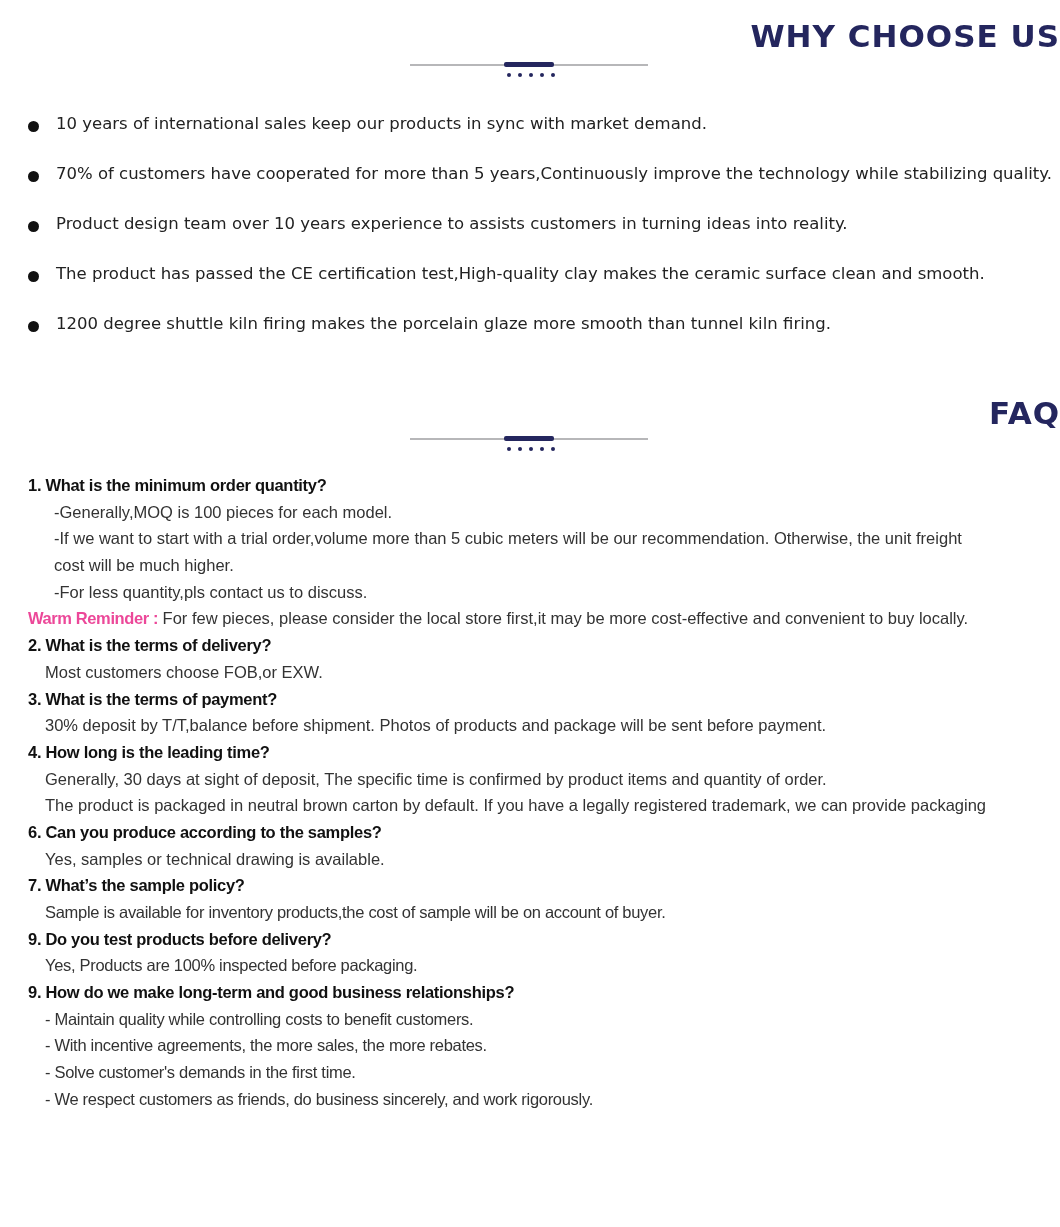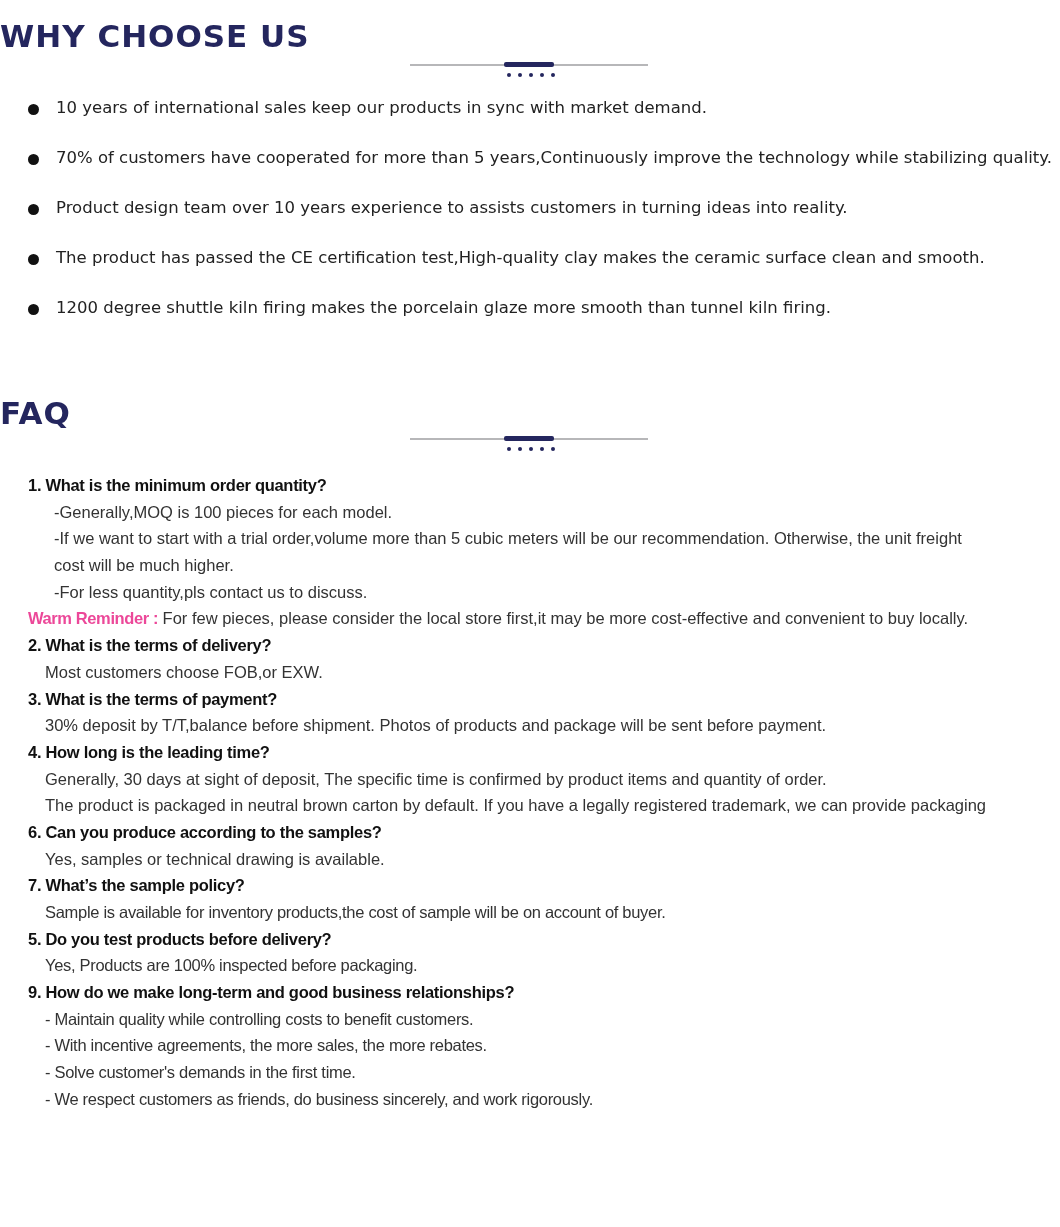--- a/index.html
+++ b/index.html
@@ -1,30 +1,30 @@
 <!DOCTYPE html>
 <html><head>
 <meta charset="utf-8">
 <style>
   html, body { margin: 0; padding: 0; background: #ffffff; }
   body { width: 1060px; height: 1227px; position: relative; overflow: hidden; color: #222; }
   .title {
-    position: absolute; left: 0; width: 1060px; text-align: left;
+    position: absolute; left: 0; width: 1060px; text-align: right;
     font-family: "DejaVu Sans", sans-serif; font-weight: bold; color: #24265e;
     letter-spacing: 1px;
   }
   .t1 { top: 18px; font-size: 31px; }
   .t2 { top: 395px; font-size: 31px; }
   .divider { position: absolute; left: 410px; width: 238px; height: 2px; background: #b7b7b9; }
   .divider .bar { position: absolute; left: 94px; top: -2px; width: 50px; height: 5px; background: #24265e; border-radius: 2px; }
   .dots { position: absolute; left: 507px; width: 48px; height: 4px; display: flex; justify-content: space-between; }
   .dots span { width: 4px; height: 4px; border-radius: 50%; background: #24265e; display: block; }
   .bullets { position: absolute; left: 28px; top: 98px; width: 1030px; margin: 0; padding: 0; list-style: none;
     font-family: "DejaVu Sans", sans-serif; font-size: 16.5px; color: #222; }
-  .bullets li { height: 50px; display: flex; align-items: flex-start; white-space: nowrap; }
+  .bullets li { height: 50px; display: flex; align-items: center; white-space: nowrap; }
   .bullets .dot { width: 11px; height: 11px; border-radius: 50%; background: #111; margin-top: 6px; margin-right: 17px; flex: none; }
   .faq { position: absolute; left: 28px; top: 472px; width: 1020px;
     font-family: "Liberation Sans", sans-serif; font-size: 16.5px; color: #333; }
   .q { font-weight: bold; color: #111; height: 26.7px; line-height: 26.7px; white-space: nowrap; letter-spacing: -0.3px; }
   .a { height: 26.7px; line-height: 26.7px; white-space: nowrap; padding-left: 17px; }
   .a.deep { padding-left: 26px; }
   .remind { height: 26.7px; line-height: 26.7px; white-space: nowrap; }
   .remind .lbl { color: #ec4899; font-weight: bold; letter-spacing: -0.4px; }
   .a.cond { font-size: 16.5px; letter-spacing: -0.3px; }
 </style>
@@ -96,21 +96,21 @@
   <div class="a">Generally, 30 days at sight of deposit, The specific time is confirmed by product items and quantity of order.</div>
 
   <div class="a">The product is packaged in neutral brown carton by default. If you have a legally registered trademark, we can provide packaging</div>
 
   <div class="q">6. Can you produce according to the samples?</div>
   <div class="a">Yes, samples or technical drawing is available.</div>
 
   <div class="q">7. What’s the sample policy?</div>
   <div class="a cond">Sample is available for inventory products,the cost of sample will be on account of buyer.</div>
 
-  <div class="q">5. Do you test products before delivery?</div>
+  <div class="q">9. Do you test products before delivery?</div>
   <div class="a cond">Yes, Products are 100% inspected before packaging.</div>
 
   <div class="q">9. How do we make long-term and good business relationships?</div>
   <div class="a cond">- Maintain quality while controlling costs to benefit customers.</div>
   <div class="a cond">- With incentive agreements, the more sales, the more rebates.</div>
   <div class="a cond">- Solve customer's demands in the first time.</div>
   <div class="a cond">- We respect customers as friends, do business sincerely, and work rigorously.</div>
 </div>
 
 </body></html>

